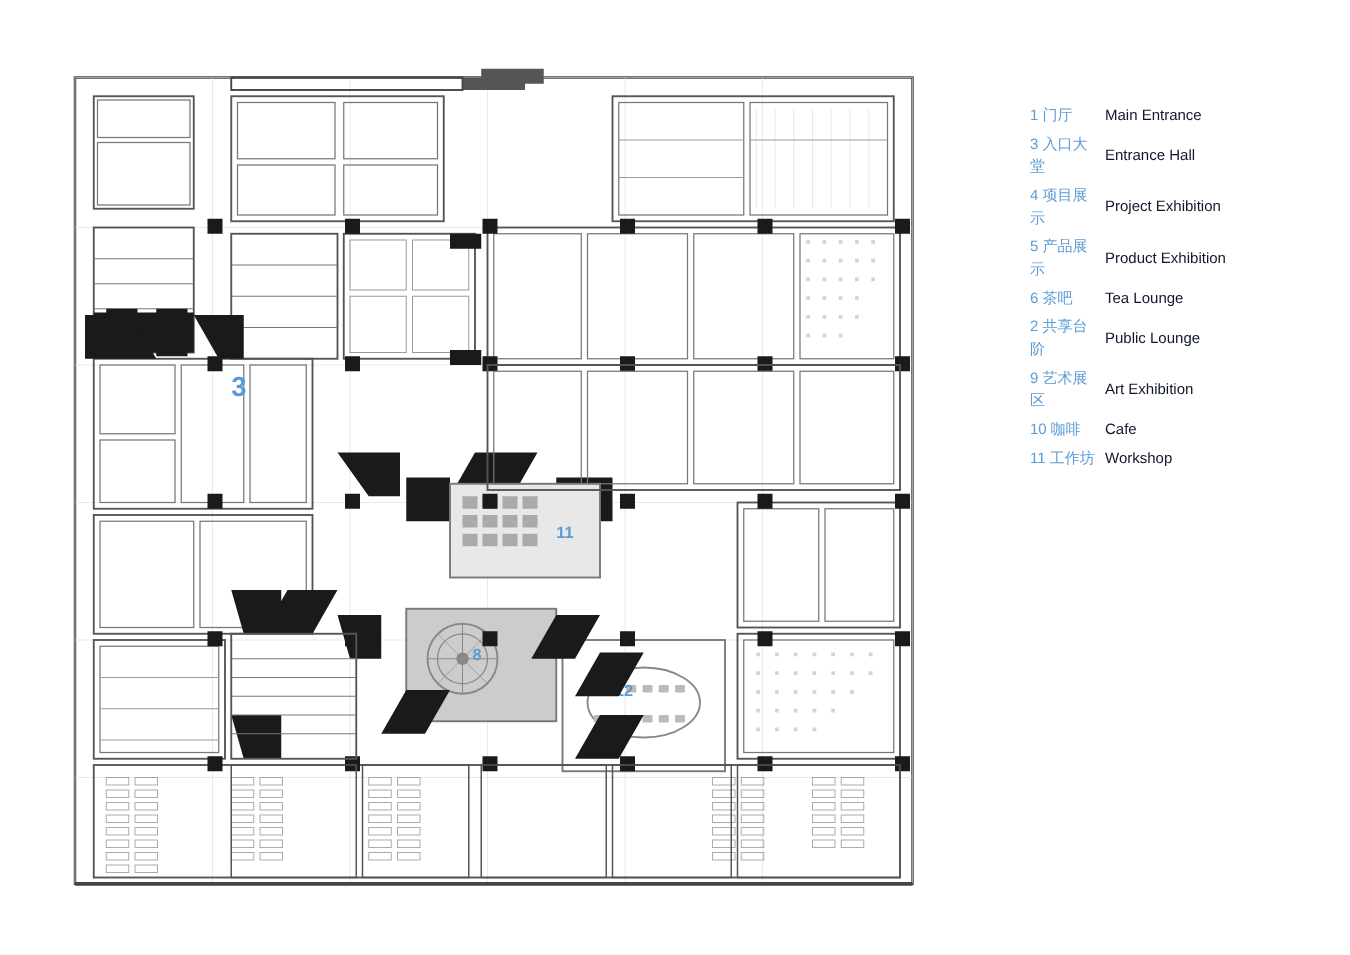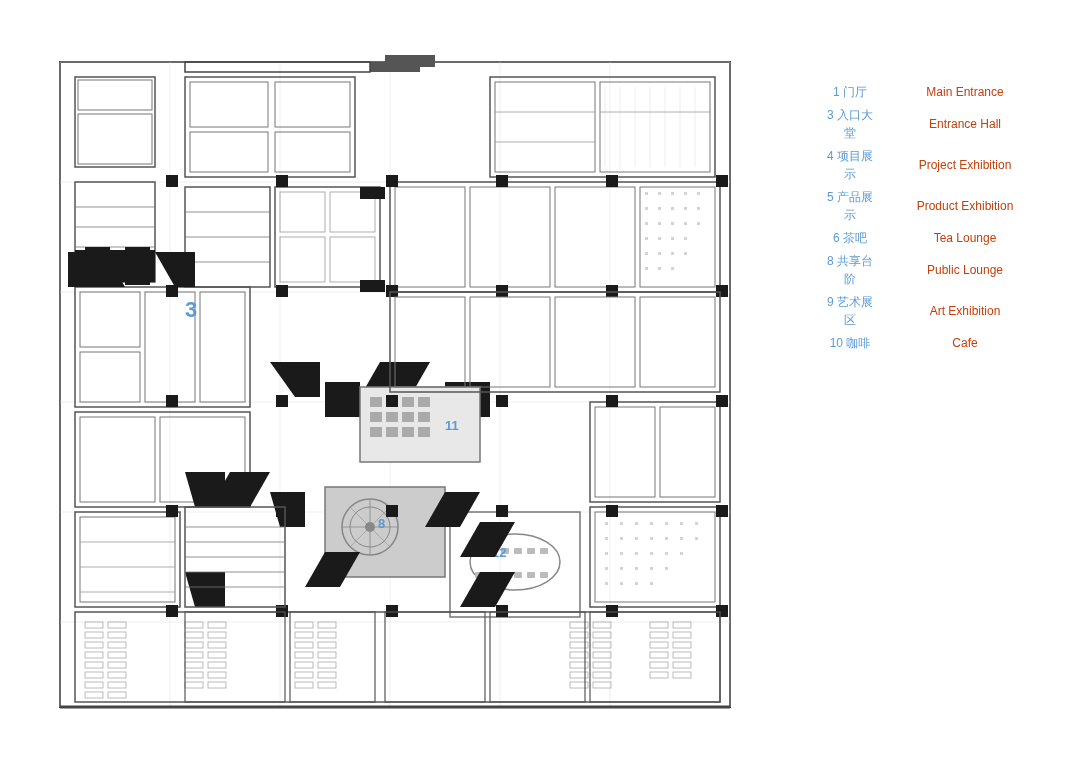--- a/index.html
+++ b/index.html
@@ -33,37 +33,36 @@
     .legend-area {
       position: absolute;
       right: 30px;
       top: 80px;
       width: 230px;
     }
 
     .legend-table {
       width: 100%;
       border-collapse: collapse;
-      text-align: center;
     }
 
     .legend-table tr td {
       padding: 2.5px 4px;
       font-size: 12px;
       line-height: 1.5;
     }
 
     .legend-num {
       color: #5b9bd5;
       width: 60px;
       font-size: 12px;
     }
 
     .legend-en {
-      color: #c2410c;
+      color: #0f172a;
       font-size: 12px;
     }
 
     
     .fp-svg {
       width: 100%;
       height: 100%;
     }
 
     .room-label-small {
@@ -486,28 +485,32 @@
           </tr>
           <tr>
             <td class="legend-num">5 产品展示</td>
             <td class="legend-en">Product Exhibition</td>
           </tr>
           <tr>
             <td class="legend-num">6 茶吧</td>
             <td class="legend-en">Tea Lounge</td>
           </tr>
           <tr>
-            <td class="legend-num">8 共享台阶</td>
+            <td class="legend-num">2 共享台阶</td>
             <td class="legend-en">Public Lounge</td>
           </tr>
           <tr>
             <td class="legend-num">9 艺术展区</td>
             <td class="legend-en">Art Exhibition</td>
           </tr>
           <tr>
             <td class="legend-num">10 咖啡</td>
             <td class="legend-en">Cafe</td>
+          </tr>
+          <tr>
+            <td class="legend-num">11 工作坊</td>
+            <td class="legend-en">Workshop</td>
           </tr>
         </tbody>
     </table>
   </div>
 
 </div>
 
 </body></html>

